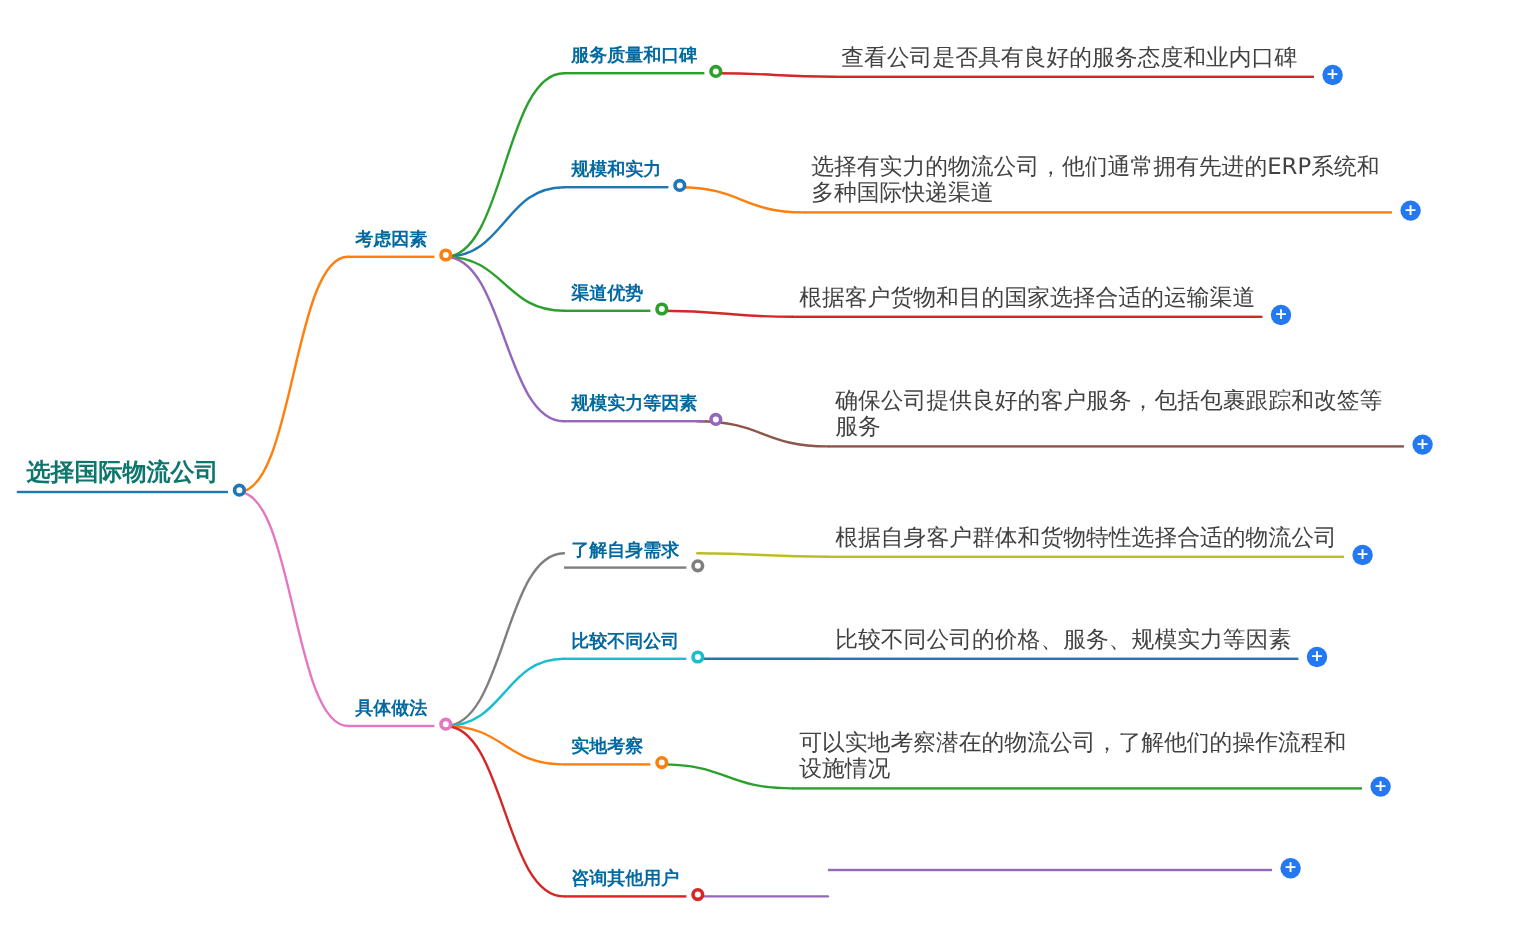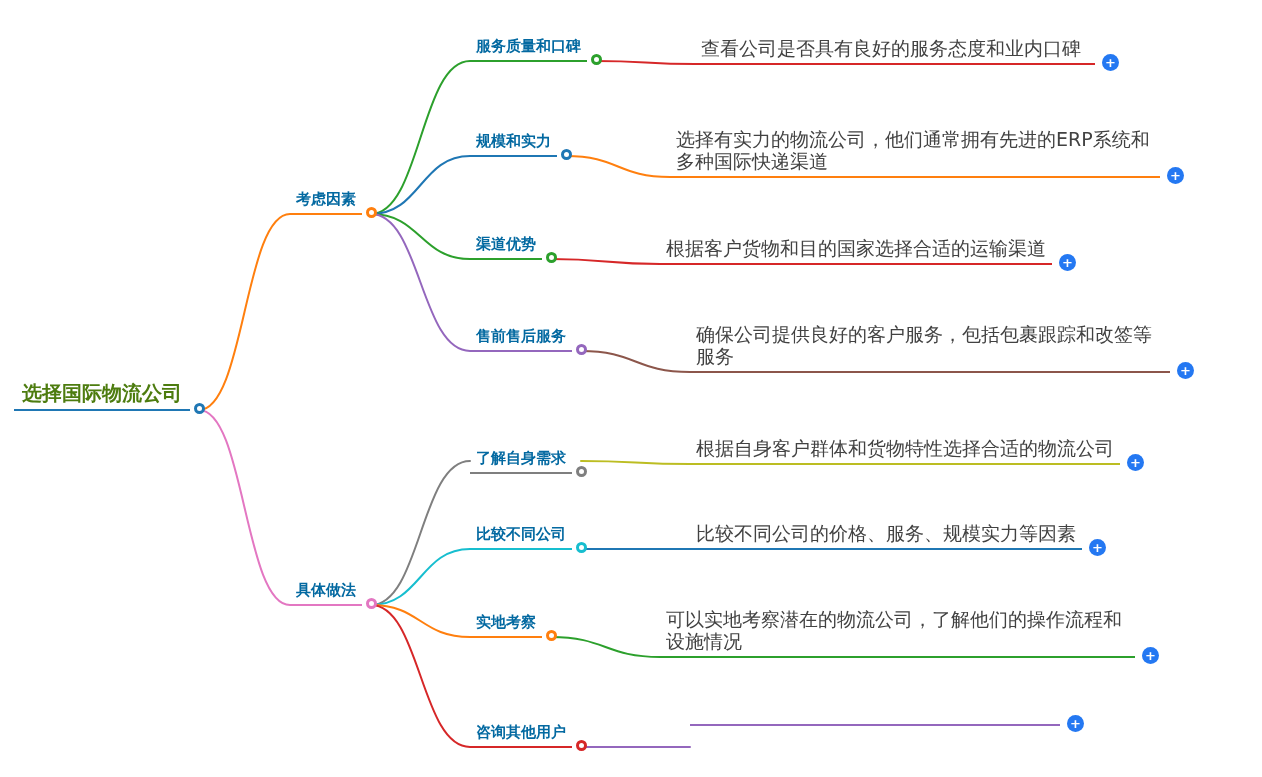--- a/index.html
+++ b/index.html
@@ -17,21 +17,21 @@
     position:absolute;
     z-index:1;
     box-sizing:border-box;
     padding:2px 6px 4px 6px;
     border-bottom:2px solid var(--c,#999);
     color:#3d3d3d;
     white-space:nowrap;
   }
   .node .txt{display:inline;}
   .root-node{
-    font-size:20px;line-height:24px;font-weight:bold;color:#4d7c0f;
+    font-size:20px;line-height:24px;font-weight:bold;color:#0f766e;
     padding:2px 8px 4px 8px;
   }
   .label-node{
     font-size:15px;line-height:19px;font-weight:bold;color:#0369a1;
   }
   .leaf-node{
     font-size:19px;line-height:22px;font-weight:normal;color:#424242;
   }
   .leaf-node.wrap{white-space:normal;word-break:break-all;}
 
@@ -107,21 +107,21 @@
     <span class="txt">规模和实力</span>
     <span class="dot"></span>
   </div>
 
   <div class="node label-node" id="n-s02" style="left: 470px; top: 233px; --c: #2ca02c;">
     <span class="txt">渠道优势</span>
     <span class="dot"></span>
   </div>
 
   <div class="node label-node" id="n-s03" style="left: 470px; top: 325px; --c: #9467bd;">
-    <span class="txt">售前售后服务</span>
+    <span class="txt">规模实力等因素</span>
     <span class="dot"></span>
   </div>
 
   <div class="node label-node" id="n-s10" style="left: 470px; top: 435px; margin-top: 12px; --c: #7f7f7f;">
     <span class="txt">了解自身需求</span>
     <span class="dot"></span>
   </div>
 
   <div class="node label-node" id="n-s11" style="left: 470px; top: 523px; --c: #17becf;">
     <span class="txt">比较不同公司</span>

